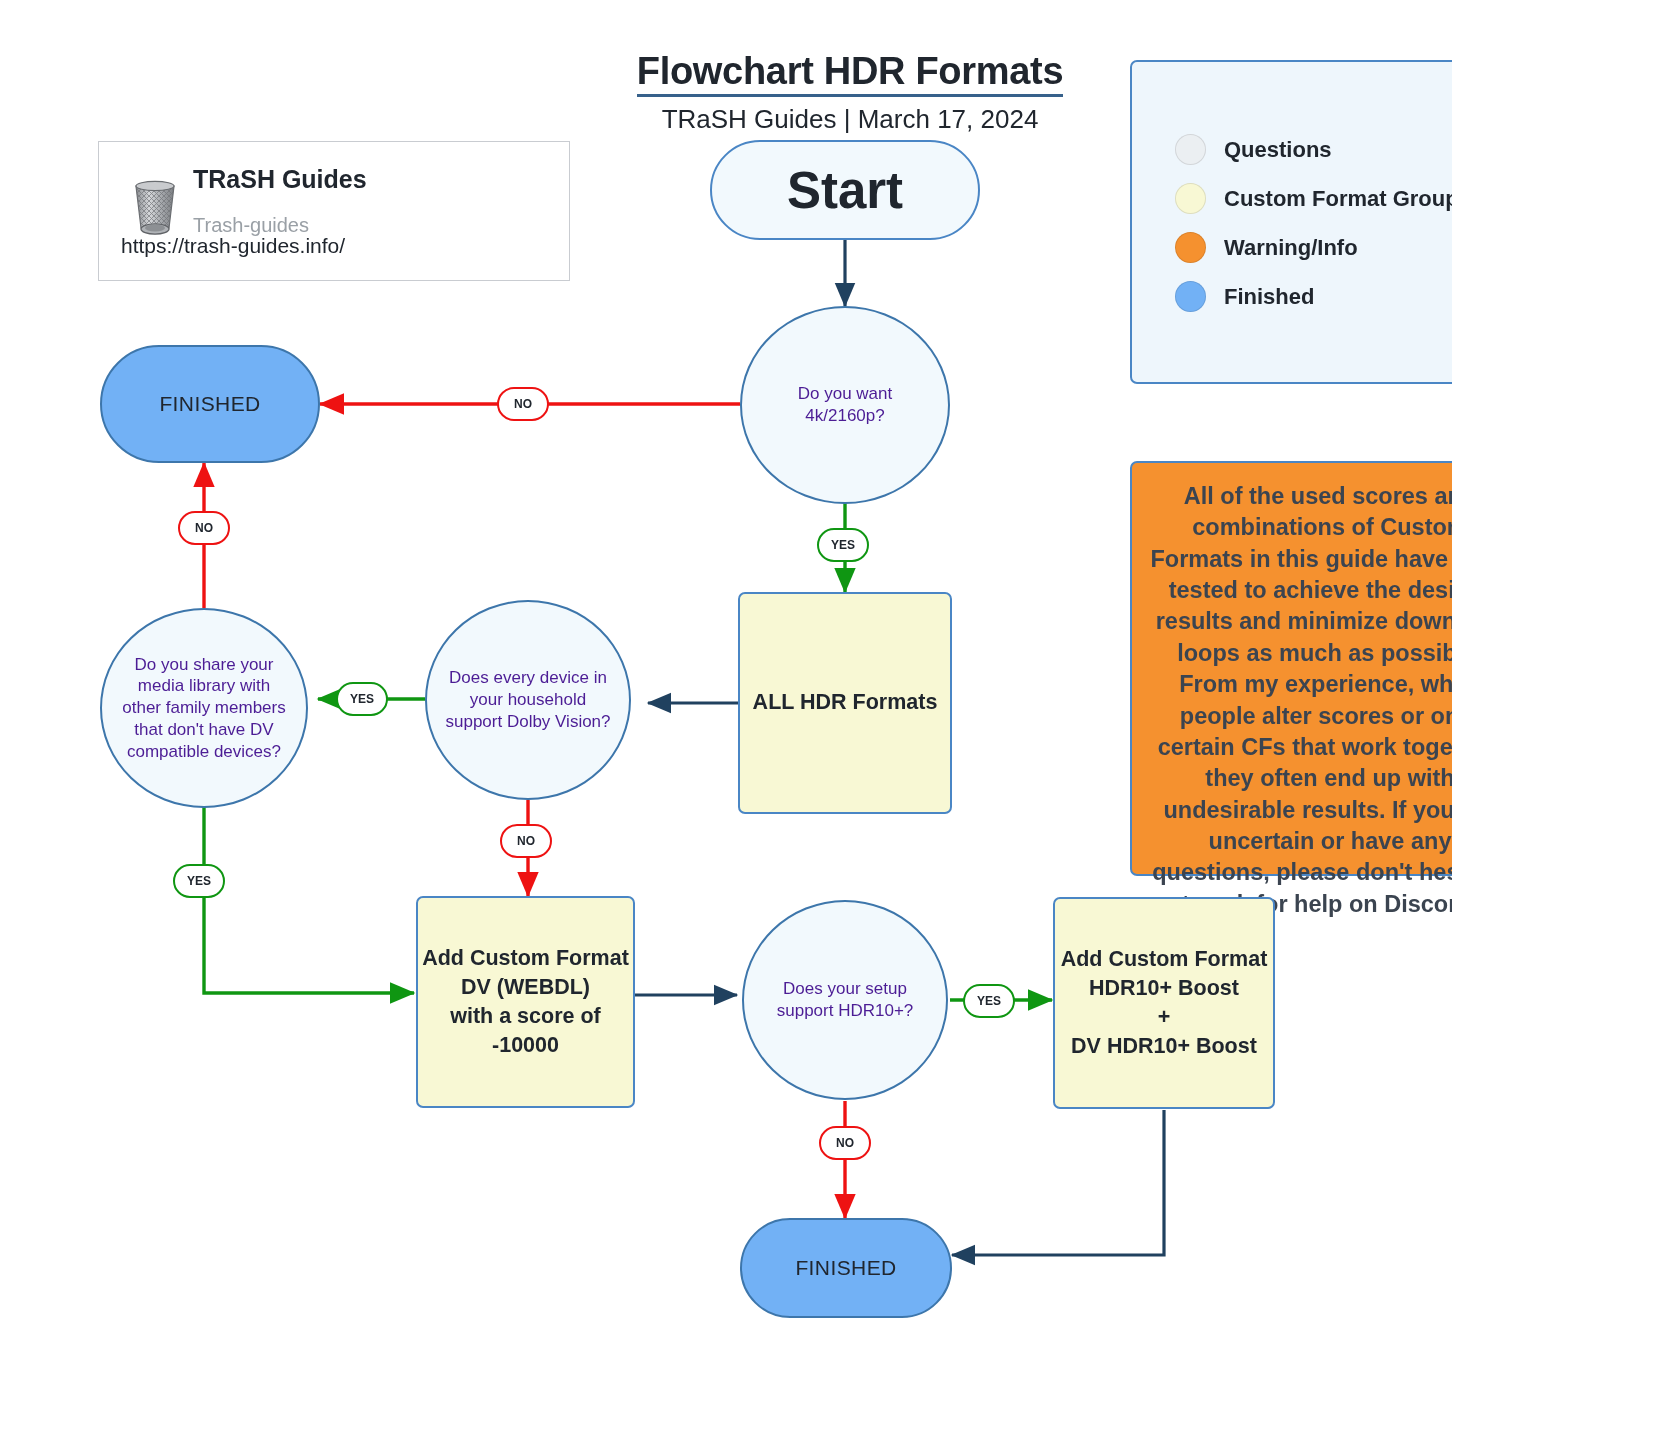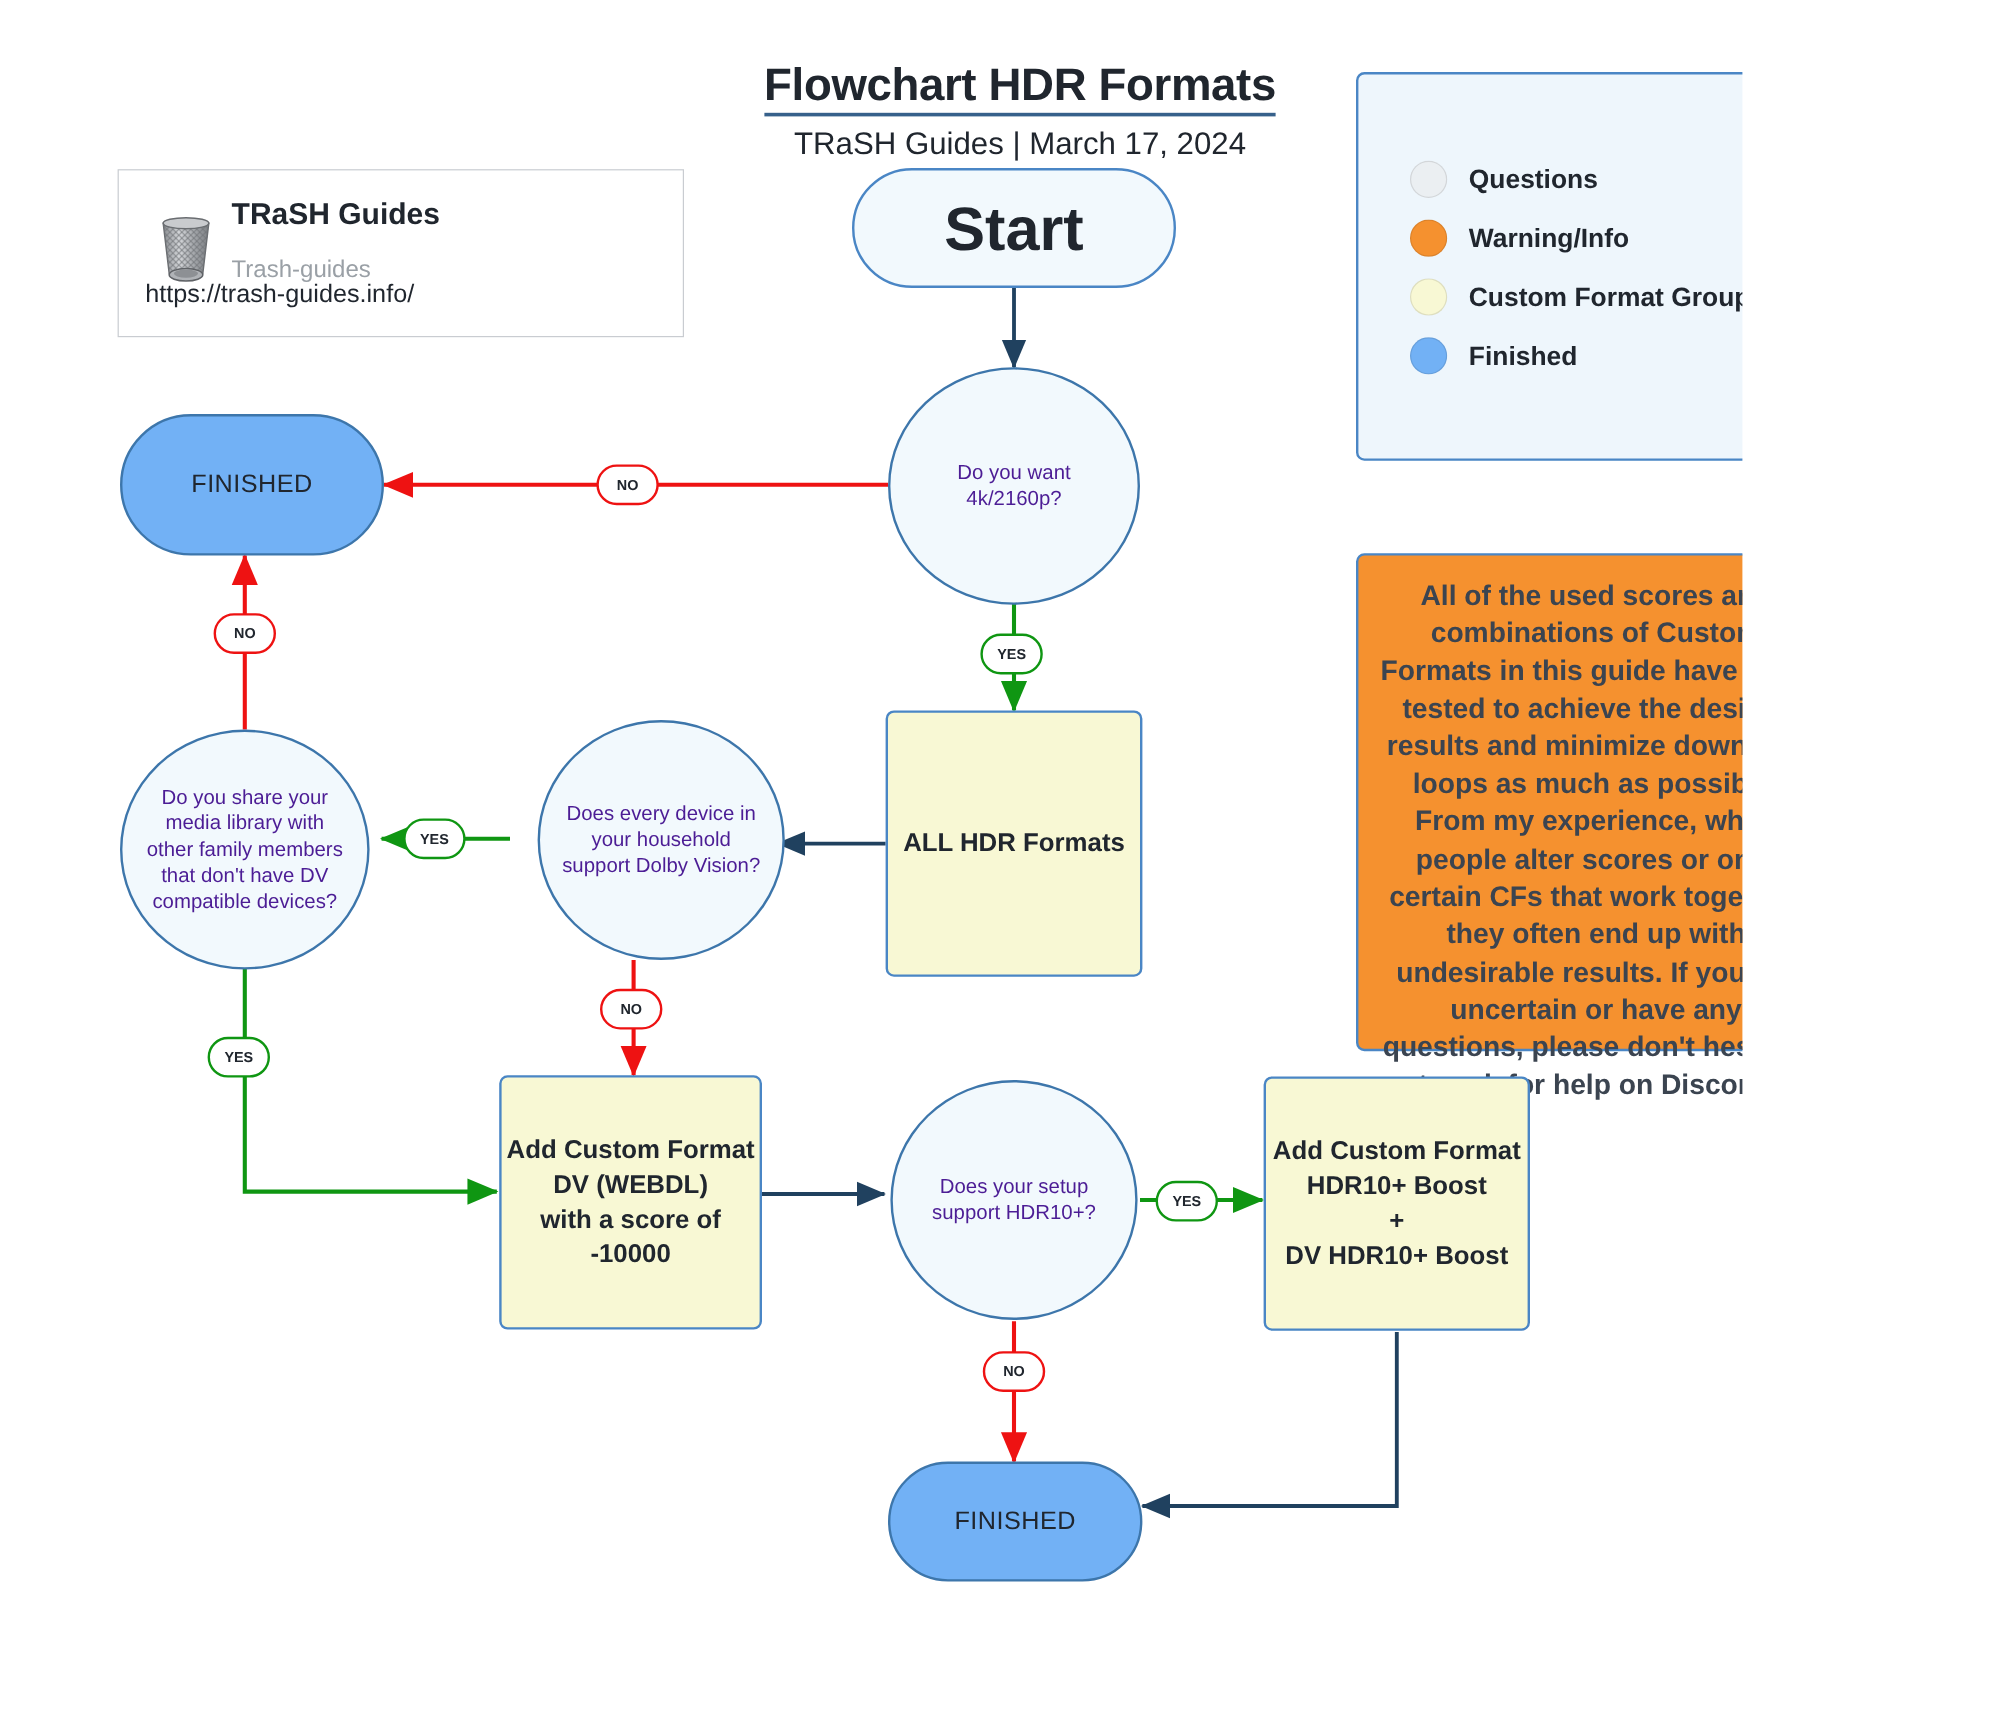--- a/index.html
+++ b/index.html
@@ -300,26 +300,26 @@
     </div>
     <div class="logo-url">https://trash-guides.info/</div>
   </div>
 
   <div class="legend-card">
     <div class="legend-item">
       <span class="legend-dot" style="background:#ebeff2"></span>
       <span class="legend-label">Questions</span>
     </div>
     <div class="legend-item">
+      <span class="legend-dot" style="background:#f8f8d4"></span>
+      <span class="legend-label">Custom Format Groups</span>
+    </div>
+    <div class="legend-item">
       <span class="legend-dot" style="background:#f5912f"></span>
       <span class="legend-label">Warning/Info</span>
-    </div>
-    <div class="legend-item">
-      <span class="legend-dot" style="background:#f8f8d4"></span>
-      <span class="legend-label">Custom Format Groups</span>
     </div>
     <div class="legend-item">
       <span class="legend-dot" style="background:#72b1f5"></span>
       <span class="legend-label">Finished</span>
     </div>
   </div>
 
   <div class="warn-card">
     <div class="warn-text">All of the used scores and combinations of Custom Formats in this guide have been tested to achieve the desired results and minimize download loops as much as possible. From my experience, when people alter scores or omit certain CFs that work together, they often end up with undesirable results. If you are uncertain or have any questions, please don't hesitate to ask for help on Discord.</div>
   </div>
@@ -336,21 +336,21 @@
   </div>
 
   <div class="node node-finished" style="left:100px; top:345px; width:220px; height:118px;">
     <span>FINISHED</span>
   </div>
 
   <div class="node node-cfgroup" style="left:738px; top:592px; width:214px; height:222px;">
     <span>ALL HDR Formats</span>
   </div>
 
-  <div class="node node-question" style="left:448px; top:600px; width:206px; height:200px;">
+  <div class="node node-question" style="left:425px; top:600px; width:206px; height:200px;">
     <div>
       <div>Does every device in</div>
       <div>your household</div>
       <div>support Dolby Vision?</div>
     </div>
   </div>
 
   <div class="node node-question" style="left:100px; top:608px; width:208px; height:200px;">
     <div>
       <div>Do you share your</div>

